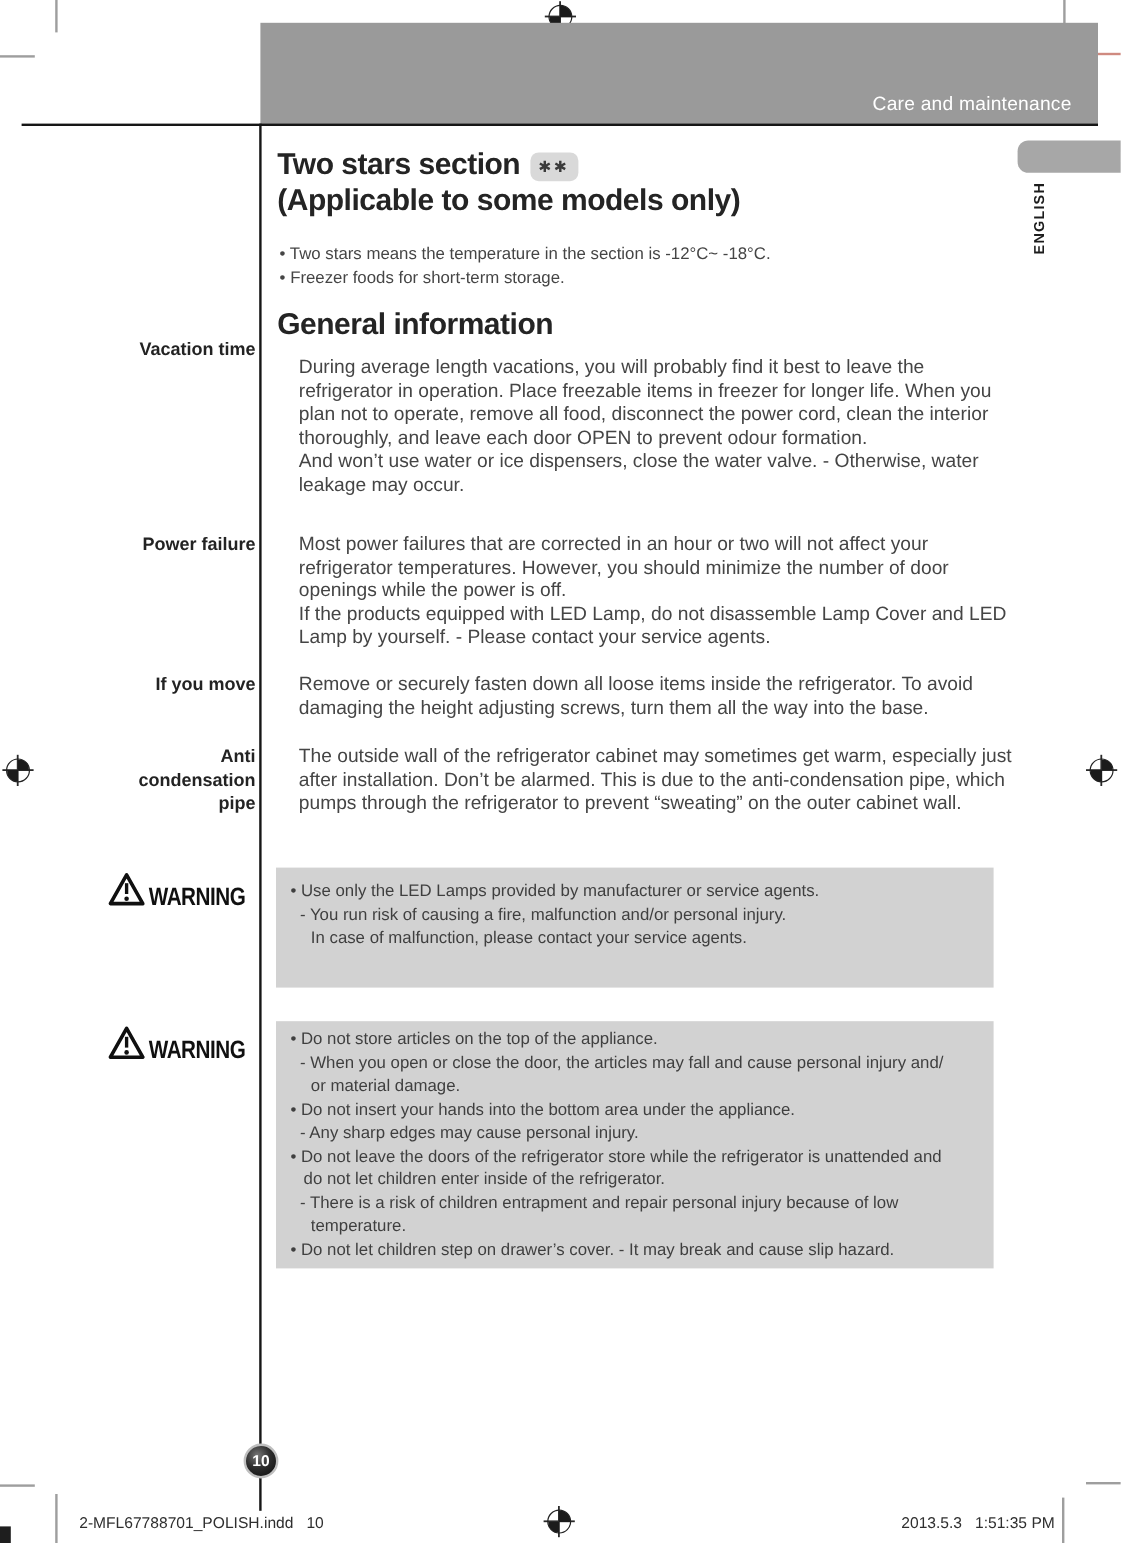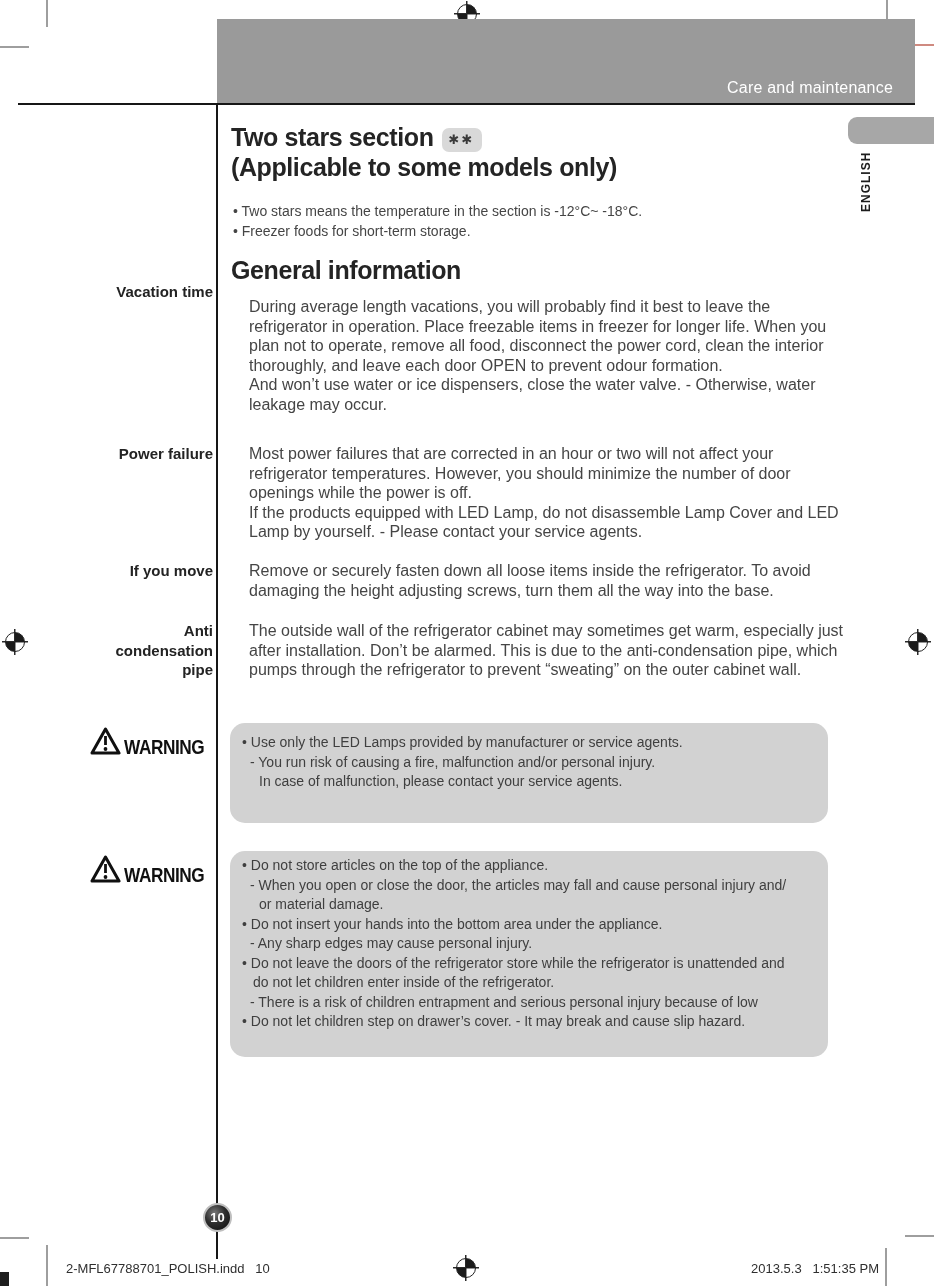--- a/index.html
+++ b/index.html
@@ -66,21 +66,21 @@
     position:absolute; left:233px; width:597px;
     font-size:16px; line-height:19.5px; color:#454545; white-space:pre-line;margin-left:16px;
   }
 
   
   .warn-label { position:absolute; left:90px; display:flex; align-items:flex-end; }
   .warn-word {
     font-size:21px; font-weight:700; color:#101010; letter-spacing:-0.5px;
     transform:scaleX(0.82); transform-origin:left center; margin-left:3px; white-space:nowrap;
   }
-  .warn-box { position:absolute; left:230px; width:598px; background:#d2d2d2; padding:10px 12px;border-radius:15px; }
+  .warn-box { position:absolute; left:230px; width:598px; background:#d2d2d2; padding:10px 12px; }
   .warn-box.b2 { padding-top:5px; }
   .wline { font-size:14px; line-height:19.5px; color:#3f3f3f; }
   .w-lv1 { padding-left:11px; text-indent:-11px; }
   .w-lv2 { margin-left:8px;  padding-left:9px; text-indent:-9px; }
   .w-lv2c{ margin-left:11px; }
   .w-lv3 { margin-left:17px; }
 
   
   .page-badge {
     left:203px; top:1179px; width:29px; height:29px; border-radius:50%;
@@ -173,20 +173,21 @@
   <span class="warn-word">WARNING</span>
 </div>
 <div class="warn-box b2" style="top:851px;height:206px">
   <div class="wline w-lv1">• Do not store articles on the top of the appliance.</div>
   <div class="wline w-lv2">- When you open or close the door, the articles may fall and cause personal injury and/</div>
   <div class="wline w-lv3">or material damage.</div>
   <div class="wline w-lv1">• Do not insert your hands into the bottom area under the appliance.</div>
   <div class="wline w-lv2">- Any sharp edges may cause personal injury.</div>
   <div class="wline w-lv1">• Do not leave the doors of the refrigerator store while the refrigerator is unattended and</div>
   <div class="wline w-lv2c">do not let children enter inside of the refrigerator.</div>
-  <div class="wline w-lv2">- There is a risk of children entrapment and serious personal injury because of low</div>
+  <div class="wline w-lv2">- There is a risk of children entrapment and repair personal injury because of low</div>
+  <div class="wline w-lv3">temperature.</div>
   <div class="wline w-lv1">• Do not let children step on drawer’s cover. - It may break and cause slip hazard.</div>
 </div>
 
 <div class="abs page-badge">10</div>
 
 <div class="abs footer-left">2-MFL67788701_POLISH.indd   10</div>
 <div class="abs footer-right">2013.5.3   1:51:35 PM</div>
 
 </body></html>

